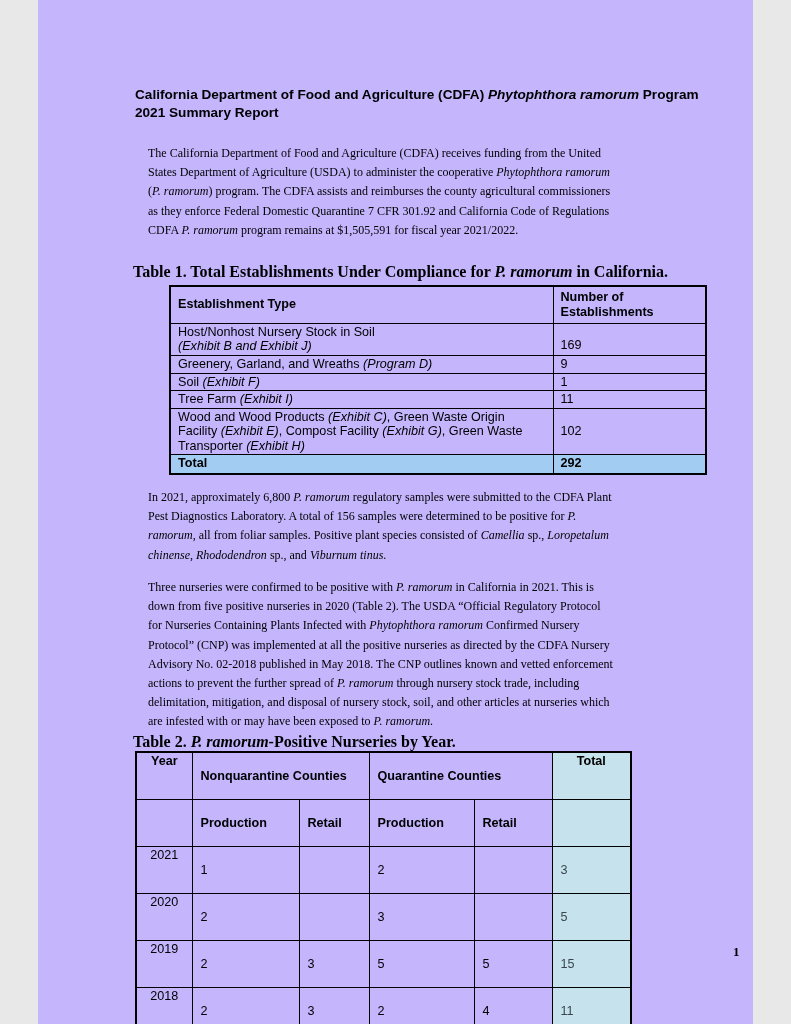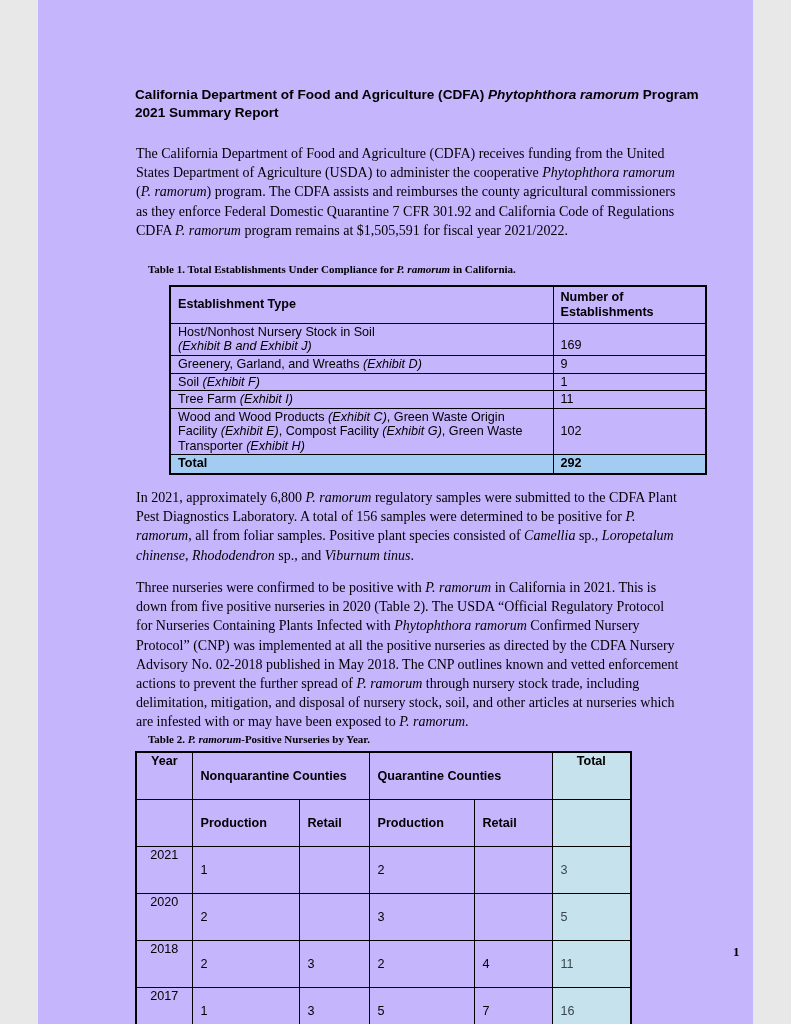--- a/index.html
+++ b/index.html
@@ -14,30 +14,30 @@
   }
   .rich-line{white-space:pre;}
   .it{font-style:italic;}
 
   .title{
     position:absolute;left:97px;top:86px;margin:0;
     font-family:"Liberation Sans",sans-serif;
     font-size:13.6px;line-height:17.5px;font-weight:bold;
   }
   .para{
-    position:absolute;left:98px;
-    font-size:14px;line-height:19.2px;
+    position:absolute;left:110px;
+    font-size:12px;line-height:19.2px;
   }
   .p1{top:144px;}
   .p2{top:488px;}
   .p3{top:578px;}
 
   .caption{
-    position:absolute;left:110px;
-    font-size:11px;font-weight:bold;
+    position:absolute;left:95px;
+    font-size:16px;font-weight:bold;
     font-family:"Liberation Serif",serif;
   }
   .c1{top:263px;}
   .c2{top:733px;}
 
   table{border-collapse:collapse;position:absolute;table-layout:fixed;}
   th,td{box-sizing:border-box;}
 
   
   .t1{
@@ -124,21 +124,21 @@
     <tbody id="t1-body">
         <tr>
           <td class="type">
             <div class="rich-line"><span>Host/Nonhost Nursery Stock in Soil</span></div>
             <div class="rich-line"><span class="it">(Exhibit B and Exhibit J)</span></div>
           </td>
           <td class="count">169</td>
         </tr>
         <tr>
           <td class="type">
-            <div class="rich-line"><span>Greenery, Garland, and Wreaths </span><span class="it">(Exhibit D)</span></div>
+            <div class="rich-line"><span>Greenery, Garland, and Wreaths </span><span class="it">(Program D)</span></div>
           </td>
           <td class="count">9</td>
         </tr>
         <tr>
           <td class="type">
             <div class="rich-line"><span>Soil </span><span class="it">(Exhibit F)</span></div>
           </td>
           <td class="count">1</td>
         </tr>
         <tr>
@@ -220,20 +220,28 @@
         </tr>
         <tr>
           <td class="year">2020</td>
           <td>2</td>
           <td></td>
           <td>3</td>
           <td></td>
           <td class="total-col">5</td>
         </tr>
         <tr>
+          <td class="year">2019</td>
+          <td>2</td>
+          <td>3</td>
+          <td>5</td>
+          <td>5</td>
+          <td class="total-col">15</td>
+        </tr>
+        <tr>
           <td class="year">2018</td>
           <td>2</td>
           <td>3</td>
           <td>2</td>
           <td>4</td>
           <td class="total-col">11</td>
         </tr>
         <tr>
           <td class="year">2017</td>
           <td>1</td>

